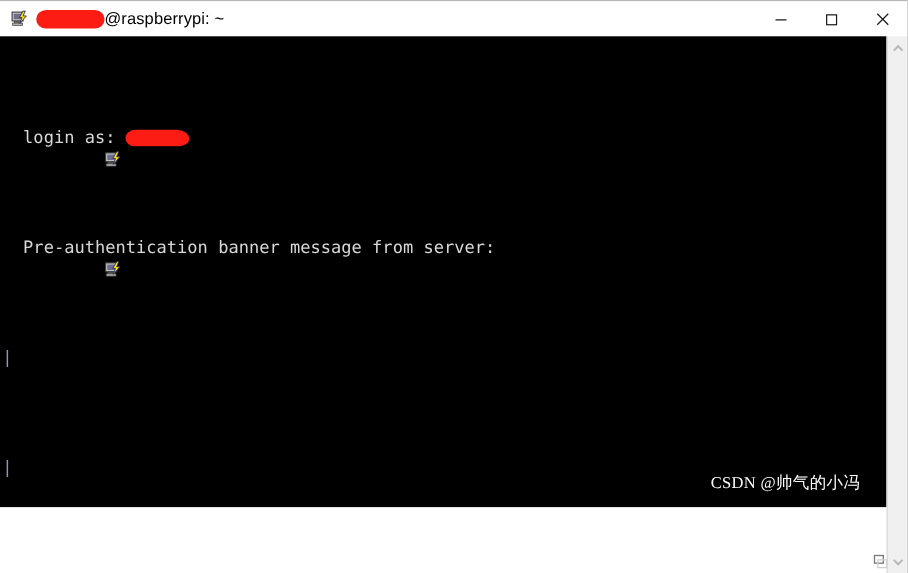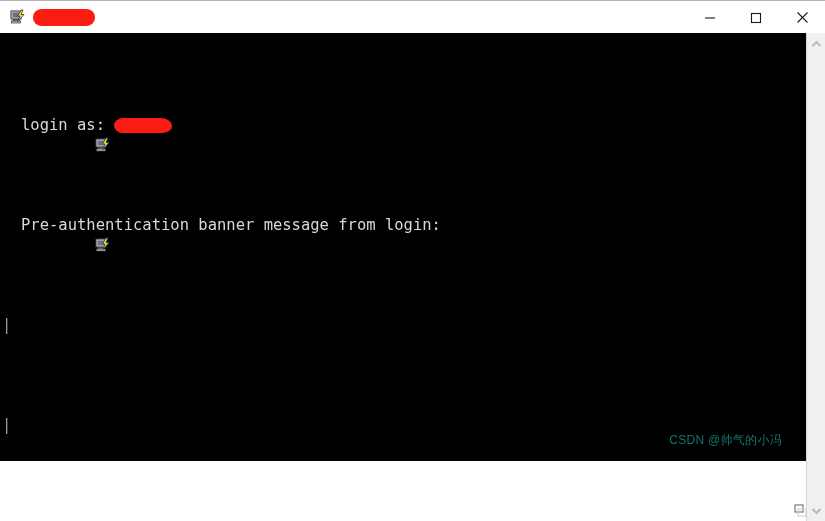--- a/index.html
+++ b/index.html
@@ -136,23 +136,23 @@
     display: inline-block;
     vertical-align: middle;
     border-radius: 8px / 7px;
   }
 
   
   #watermark {
     position: absolute;
     right: 24px;
     bottom: 12px;
-    color: #0f766e;
-    font-size: 12px;
-    font-family: Liberation Sans, sans-serif;
+    color: #ffffff;
+    font-size: 15px;
+    font-family: Liberation Serif, serif;
     white-space: nowrap;
     letter-spacing: 0.3px;
   }
 
   
   #scrollbar {
     position: absolute;
     right: 0;
     top: 33px;
     width: 19px;
@@ -189,20 +189,21 @@
         <svg width="16" height="16" viewBox="0 0 16 16">
           <rect x="1" y="2" width="10" height="8" fill="#c8c8c8" stroke="#3a3a3a" stroke-width="1"></rect>
           <rect x="2.5" y="3.5" width="7" height="5" fill="#6d6d8f"></rect>
           <rect x="3" y="10.5" width="6" height="1.5" fill="#8a8a8a" stroke="#3a3a3a" stroke-width="0.6"></rect>
           <rect x="1.5" y="12" width="9" height="2" fill="#c0c0c0" stroke="#3a3a3a" stroke-width="0.7"></rect>
           <polygon points="11,1 7.5,7 10,7 8,12.5 14,5.5 11,5.5 13,1" fill="#ffe400" stroke="#2b2b6b" stroke-width="0.8"></polygon>
         </svg>
       </span>
       <span id="title-text-wrap">
         <span id="title-redaction" class="redaction"></span>
+        <span>@raspberrypi: ~</span>
       </span>
     </div>
 
     <div id="window-controls">
       <div class="wc-btn">
         <svg width="12" height="12" viewBox="0 0 12 12">
           <line x1="1" y1="6" x2="11" y2="6" stroke="#1a1a1a" stroke-width="1.1"></line>
         </svg>
       </div>
       <div class="wc-btn">
@@ -241,21 +242,21 @@
       <div class="line">
         <span class="gutter-icon">
           <svg width="16" height="16" viewBox="0 0 16 16">
             <rect x="1" y="2" width="10" height="8" fill="#c8c8c8" stroke="#3a3a3a" stroke-width="1"></rect>
             <rect x="2.5" y="3.5" width="7" height="5" fill="#6d6d8f"></rect>
             <rect x="3" y="10.5" width="6" height="1.5" fill="#8a8a8a" stroke="#3a3a3a" stroke-width="0.6"></rect>
             <rect x="1.5" y="12" width="9" height="2" fill="#c0c0c0" stroke="#3a3a3a" stroke-width="0.7"></rect>
             <polygon points="11,1 7.5,7 10,7 8,12.5 14,5.5 11,5.5 13,1" fill="#ffe400" stroke="#2b2b6b" stroke-width="0.8"></polygon>
           </svg>
         </span>
-        <span class="txt">Pre-authentication banner message from login:</span>
+        <span class="txt">Pre-authentication banner message from server:</span>
       </div>
 
       
       <div class="line">
         <span class="gutter-bar">|</span>
       </div>
 
       
       <div class="line">
         <span class="gutter-bar">|</span>

